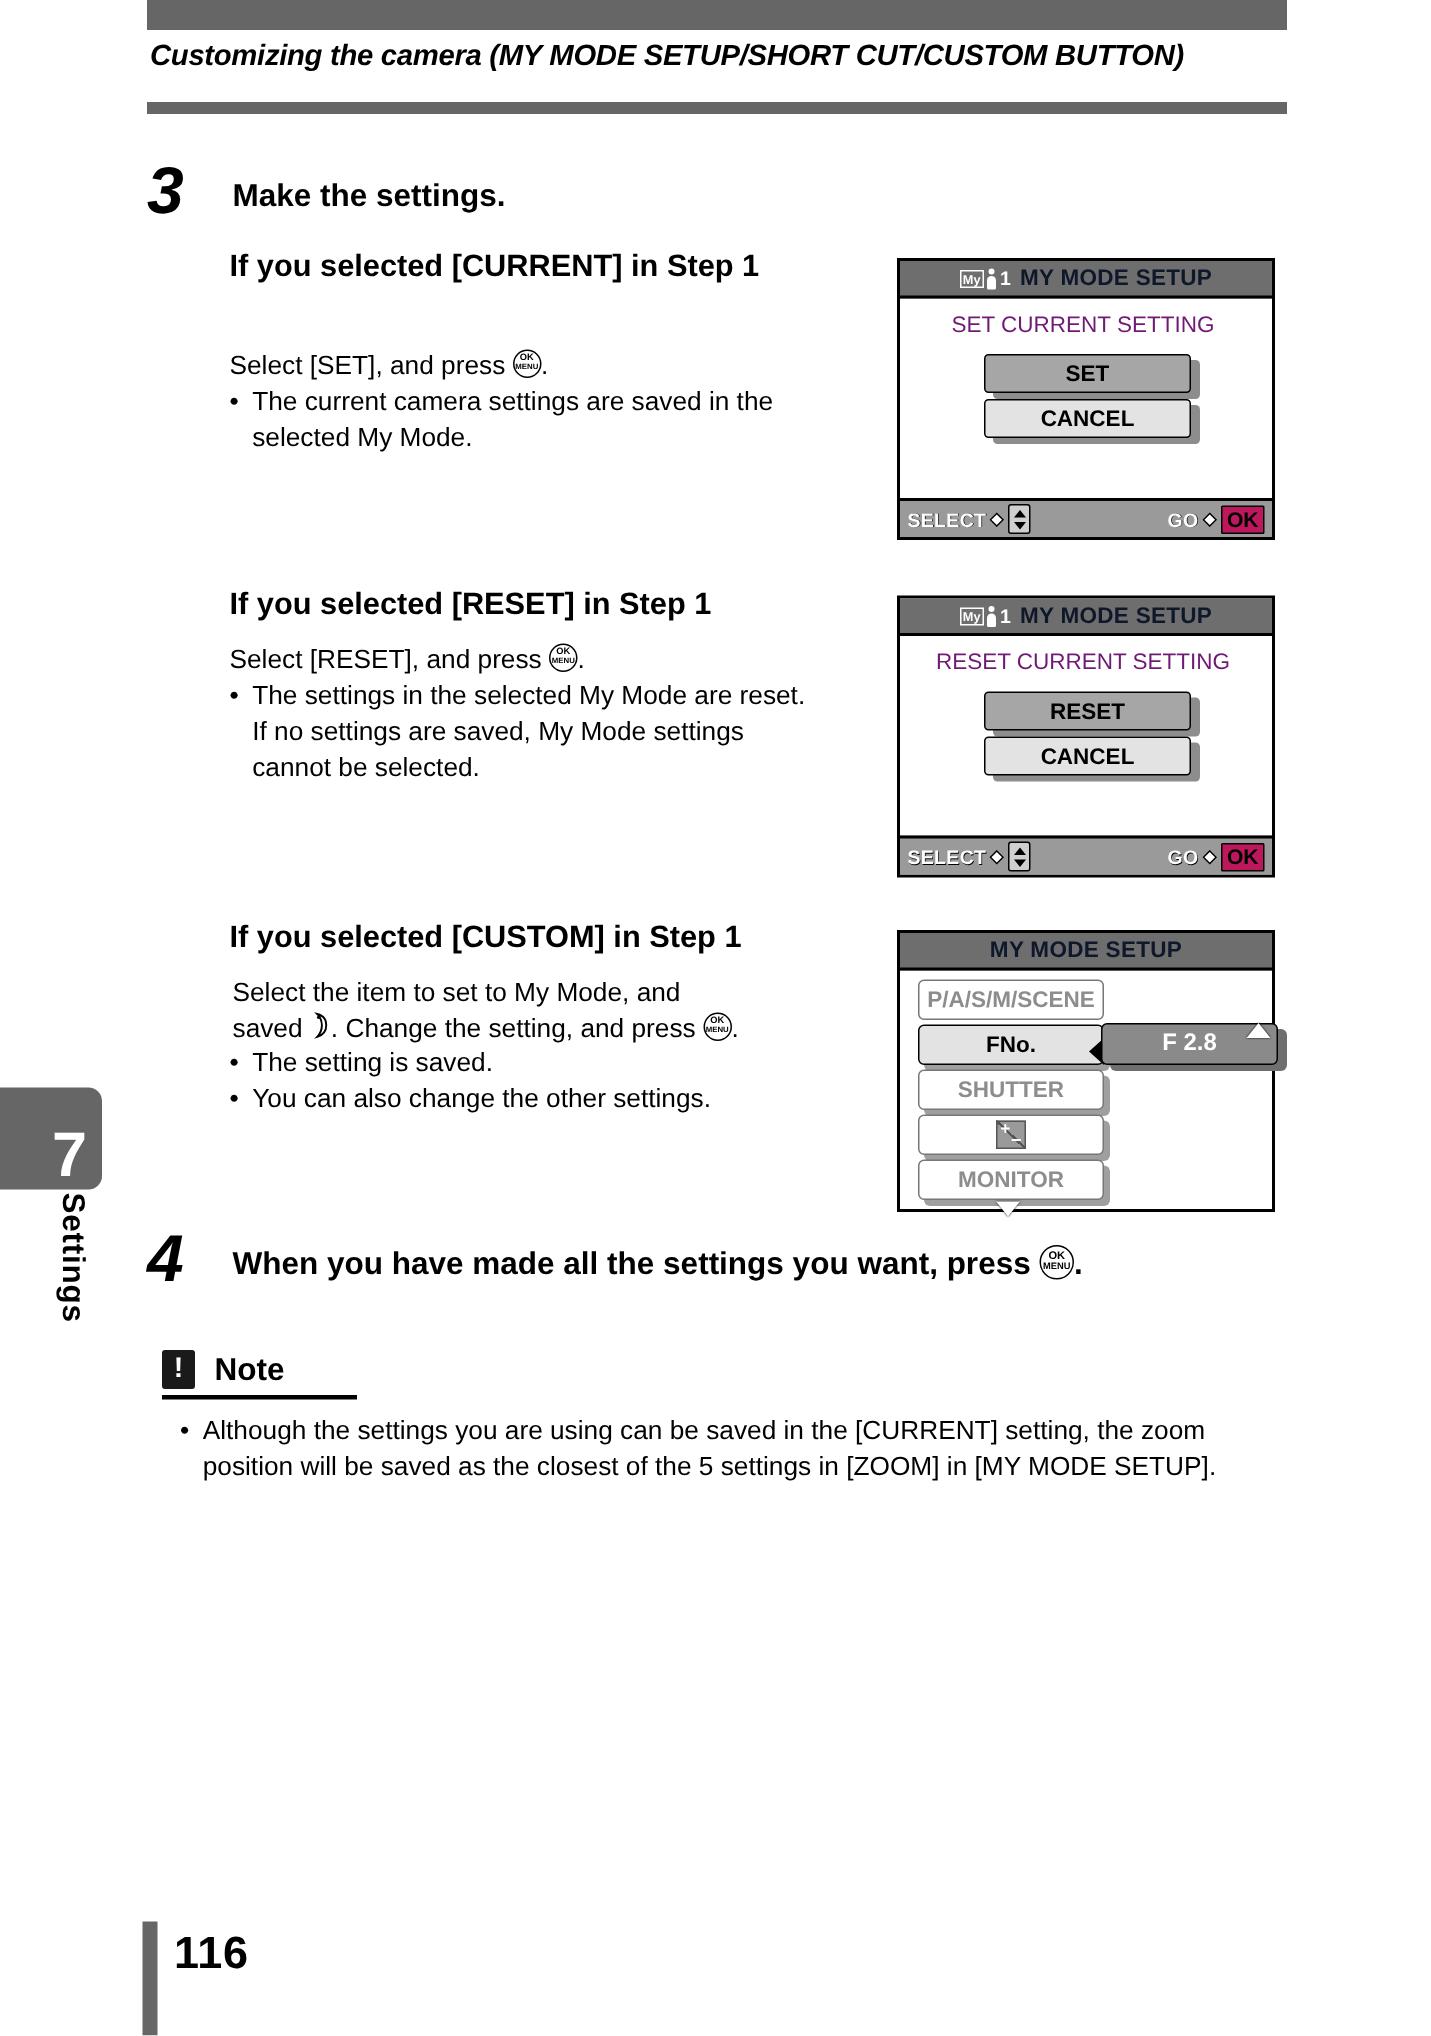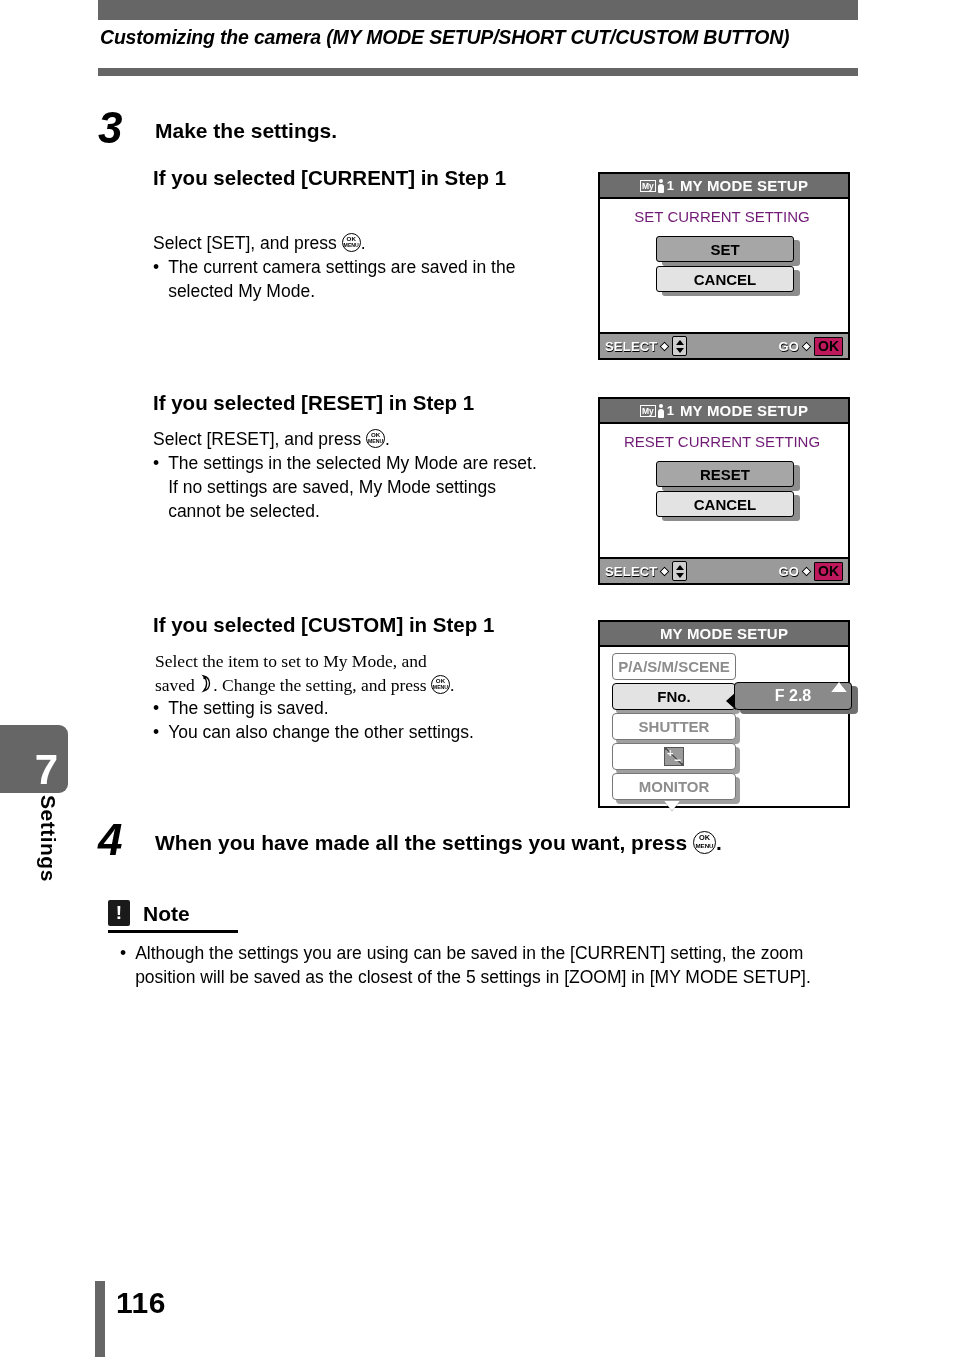--- a/index.html
+++ b/index.html
@@ -116,21 +116,21 @@
   .lcd {
     position: absolute; width: 252px; height: 188px;
     border: 2.5px solid #000; background: #ffffff;
   }
   .lcd-titlebar {
     position: absolute; left: 0; right: 0; top: 0; height: 25px;
     background: #6e6e6e; border-bottom: 2px solid #000;
     display: flex; align-items: center; justify-content: center; gap: 6px;
   }
   .lcd-titlebar .t {
-    color: #ffffff; font-weight: bold; font-size: 15px; letter-spacing: 0.2px;
+    color: #0f172a; font-weight: bold; font-size: 15px; letter-spacing: 0.2px;
   }
   
   .mymode-ico { display: inline-flex; align-items: center; gap: 1px; text-align: center; }
   .mymode-ico .mybox {
     display: inline-block; border: 1.4px solid #fff; color: #fff;
     font-size: 8.5px; font-weight: bold; line-height: 10px; padding: 0 1px;
     font-family: "Liberation Sans", sans-serif;
   }
   .mymode-ico .fig { position: relative; display: inline-block; width: 9px; height: 14px; }
   .mymode-ico .fig .head {
@@ -286,21 +286,21 @@
     <div class="bullet-row">
       <span class="bullet-dot">•</span>
       <span class="bullet-txt">
         <span>The settings in the selected My Mode are reset.</span><br>
         <span>If no settings are saved, My Mode settings cannot be selected.</span>
       </span>
     </div>
   </div>
 
   <div class="sub-head" style="left:153px; top:612px; width:420px;">If you selected [CUSTOM] in Step 1</div>
-  <div class="body-txt" style="left:155px; top:650px; width:400px;font-family:Liberation Serif, serif;">
+  <div class="body-txt" style="left:155px; top:650px; width:400px;">
     <div>Select the item to set to My Mode, and</div>
     <div>
       <span>saved</span>
       <span class="arrowpad">
         <svg viewBox="0 0 14 19" width="14" height="19">
           <path d="M4.5 2 C8.5 3, 10.5 6, 10.5 9.5 C10.5 13, 8.5 16, 4.5 17.2 C7 14.5, 7.6 12, 7.6 9.5 C7.6 7, 7 4.5, 4.5 2 Z" fill="none" stroke="#000" stroke-width="1.3"></path>
           <circle cx="5.4" cy="4.2" r="1.1" fill="#000"></circle>
         </svg>
       </span><span>. Change the setting, and press</span>
       <span class="okmenu"></span><span>.</span>

